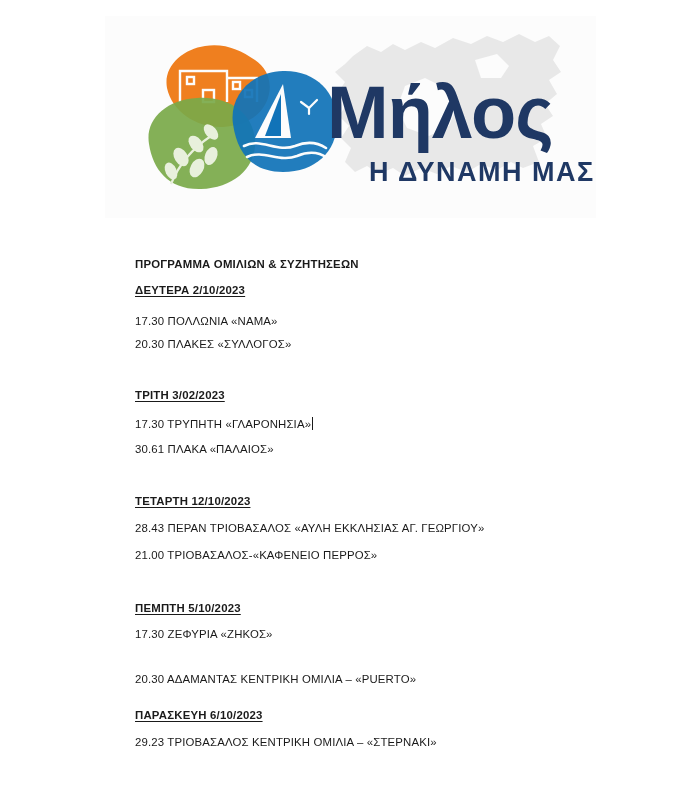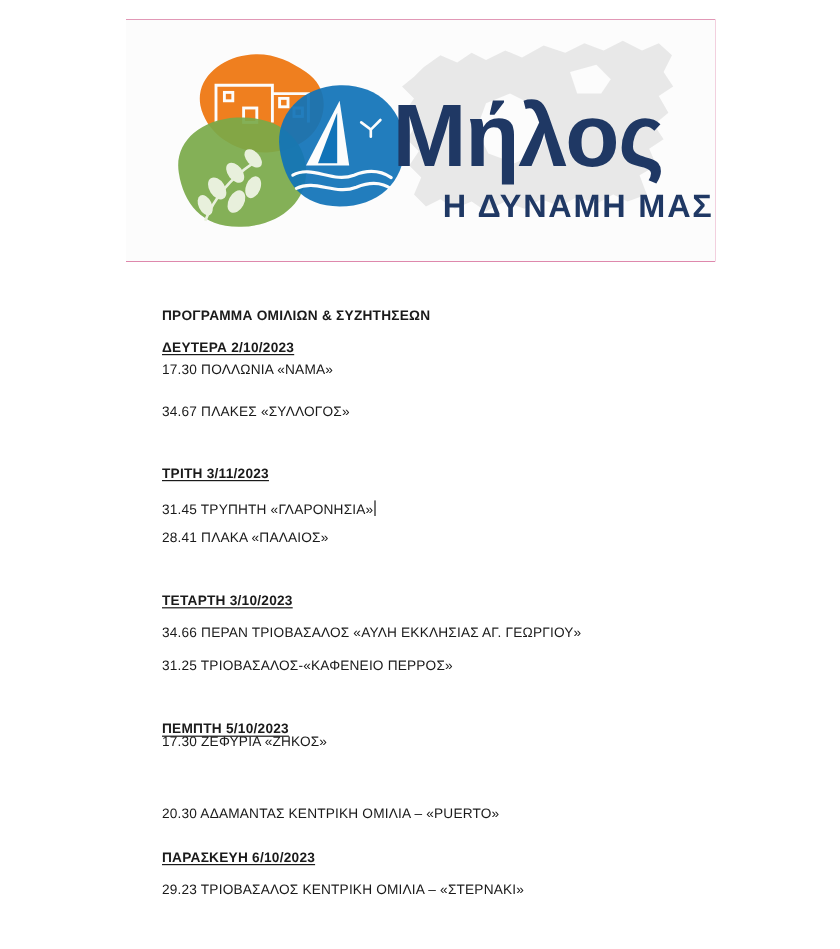--- a/index.html
+++ b/index.html
@@ -15,21 +15,21 @@
     overflow: hidden;
   }
 
   
   .logo-block {
     position: absolute;
     left: 105px;
     top: 16px;
     width: 491px;
     height: 202px;
-    background: #be185d;
+    background: #8b5cf6;
     overflow: hidden;
   }
   .logo-inner {
     position: absolute;
     left: 0;
     top: 0;
     width: 491px;
     height: 202px;
   }
 
@@ -139,31 +139,31 @@
     <text x="222" y="122" fill="#1f3864" font-family="Liberation Sans, sans-serif" font-size="74" font-weight="bold" letter-spacing="-1">Μήλος</text>
     <text x="264" y="165" fill="#1f3864" font-family="Liberation Sans, sans-serif" font-size="27" font-weight="bold" letter-spacing="1.5">Η ΔΥΝΑΜΗ ΜΑΣ</text>
   </svg>
 </div>
 
 <div class="doc">
 
   <div class="line heading" style="top:41px">ΠΡΟΓΡΑΜΜΑ ΟΜΙΛΙΩΝ &amp; ΣΥΖΗΤΗΣΕΩΝ</div>
 
   <div class="line date" style="top:67px">ΔΕΥΤΕΡΑ 2/10/2023</div>
-  <div class="line" style="top:86px">17.30 ΠΟΛΛΩΝΙΑ «ΝΑΜΑ»</div>
-  <div class="line" style="top:121px">34.67 ΠΛΑΚΕΣ «ΣΥΛΛΟΓΟΣ»</div>
+  <div class="line" style="top:98px">17.30 ΠΟΛΛΩΝΙΑ «ΝΑΜΑ»</div>
+  <div class="line" style="top:121px">20.30 ΠΛΑΚΕΣ «ΣΥΛΛΟΓΟΣ»</div>
 
-  <div class="line date" style="top:172px">ΤΡΙΤΗ 3/11/2023</div>
-  <div class="line" style="top:199px"><span>31.45 ΤΡΥΠΗΤΗ «ΓΛΑΡΟΝΗΣΙΑ»</span><span class="caret"></span></div>
-  <div class="line" style="top:226px">28.41 ΠΛΑΚΑ «ΠΑΛΑΙΟΣ»</div>
+  <div class="line date" style="top:172px">ΤΡΙΤΗ 3/02/2023</div>
+  <div class="line" style="top:199px"><span>17.30 ΤΡΥΠΗΤΗ «ΓΛΑΡΟΝΗΣΙΑ»</span><span class="caret"></span></div>
+  <div class="line" style="top:226px">30.61 ΠΛΑΚΑ «ΠΑΛΑΙΟΣ»</div>
 
-  <div class="line date" style="top:278px">ΤΕΤΑΡΤΗ 3/10/2023</div>
-  <div class="line" style="top:305px">34.66 ΠΕΡΑΝ ΤΡΙΟΒΑΣΑΛΟΣ «ΑΥΛΗ ΕΚΚΛΗΣΙΑΣ ΑΓ. ΓΕΩΡΓΙΟΥ»</div>
-  <div class="line" style="top:332px">31.25 ΤΡΙΟΒΑΣΑΛΟΣ-«ΚΑΦΕΝΕΙΟ ΠΕΡΡΟΣ»</div>
+  <div class="line date" style="top:278px">ΤΕΤΑΡΤΗ 12/10/2023</div>
+  <div class="line" style="top:305px">28.43 ΠΕΡΑΝ ΤΡΙΟΒΑΣΑΛΟΣ «ΑΥΛΗ ΕΚΚΛΗΣΙΑΣ ΑΓ. ΓΕΩΡΓΙΟΥ»</div>
+  <div class="line" style="top:332px">21.00 ΤΡΙΟΒΑΣΑΛΟΣ-«ΚΑΦΕΝΕΙΟ ΠΕΡΡΟΣ»</div>
 
   <div class="line date" style="top:385px">ΠΕΜΠΤΗ 5/10/2023</div>
-  <div class="line" style="top:396px">17.30 ΖΕΦΥΡΙΑ «ΖΗΚΟΣ»</div>
+  <div class="line" style="top:411px">17.30 ΖΕΦΥΡΙΑ «ΖΗΚΟΣ»</div>
   <div class="line" style="top:456px">20.30 ΑΔΑΜΑΝΤΑΣ ΚΕΝΤΡΙΚΗ ΟΜΙΛΙΑ – «PUERTO»</div>
 
   <div class="line date" style="top:492px">ΠΑΡΑΣΚΕΥΗ 6/10/2023</div>
   <div class="line" style="top:519px">29.23 ΤΡΙΟΒΑΣΑΛΟΣ ΚΕΝΤΡΙΚΗ ΟΜΙΛΙΑ – «ΣΤΕΡΝΑΚΙ»</div>
 
 </div>
 
 </body></html>

